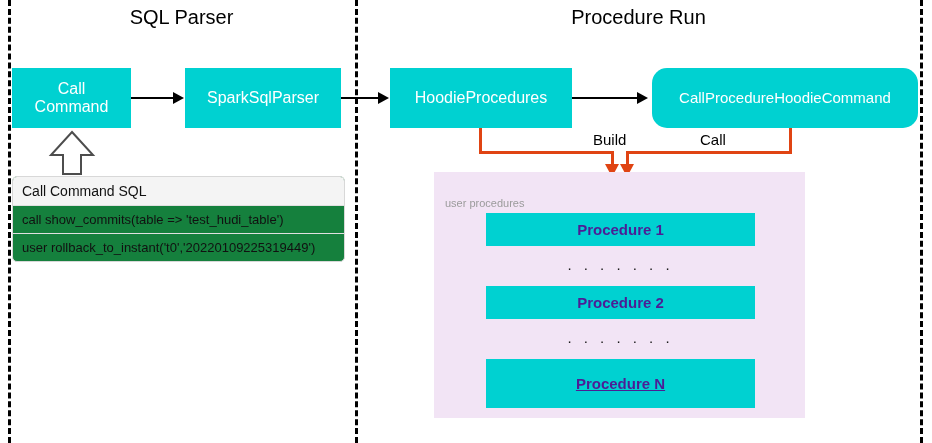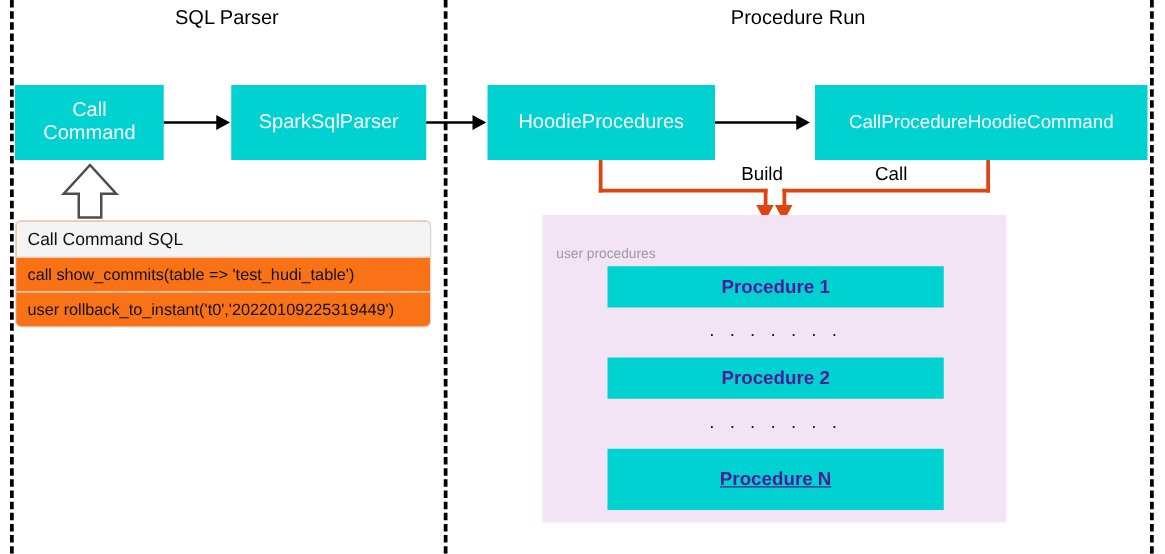--- a/index.html
+++ b/index.html
@@ -12,21 +12,21 @@
 
   
   .vdash{
     position:absolute;top:0;height:443px;width:0;
     border-left:3px dashed #000000;
   }
 
   
   .section-title{
     position:absolute;text-align:center;
-    font-size:16px;color:#000000;white-space:nowrap;
+    font-size:20px;color:#000000;white-space:nowrap;
   }
 
   
   .tealbox{
     position:absolute;background:#00d1d1;color:#ffffff;
     display:flex;align-items:center;justify-content:center;
     text-align:center;font-size:16px;line-height:1.15;
     box-sizing:border-box;
   }
   .tealbox.small{font-size:15px;}
@@ -39,21 +39,21 @@
     border-left:11px solid #000000;
   }
 
   
   .hollow-arrow{position:absolute;}
 
   
   .sqlcard{
     position:absolute;box-sizing:border-box;
     border:1px solid #d8d8d8;border-radius:5px;
-    background:#f97316;overflow:hidden;
+    background:#15803d;overflow:hidden;
   }
   .sqlcard .hdr{
     background:#f4f4f4;border-bottom:1px solid #e0e0e0;
     font-size:14px;color:#111111;padding:6px 9px;
   }
   .sqlcard .row{
     border-bottom:1px solid #e0e0e0;
     font-size:13px;color:#111111;padding:6px 9px;white-space:nowrap;
   }
   .sqlcard .row:last-child{border-bottom:none;}
@@ -120,21 +120,21 @@
     <div class="hdr">Call Command SQL</div>
     <div class="row">call show_commits(table =&gt; 'test_hudi_table')</div>
     <div class="row">user rollback_to_instant('t0','20220109225319449')</div>
   </div>
 
   <div class="tealbox" style="left:390px;top:68px;width:182px;height:60px;">HoodieProcedures</div>
 
   <div class="arrow-h" style="left:572px;top:97px;width:67px;"></div>
   <div class="arrow-head-r" style="left:637px;top:92px;"></div>
 
-  <div class="tealbox small" style="left:652px;top:68px;width:266px;height:60px;">CallProcedureHoodieCommand</div>
+  <div class="tealbox small" style="left:652px;top:68px;width:266px;height:60px;border-radius:15px;">CallProcedureHoodieCommand</div>
 
   <div class="oline" style="left:479px;top:128px;width:3px;height:26px;"></div>
   <div class="oline" style="left:479px;top:151px;width:135px;height:3px;"></div>
   <div class="oline" style="left:611px;top:151px;width:3px;height:16px;"></div>
   <div class="ohead" style="left:605px;top:164px;"></div>
   <div class="olabel" style="left:540px;top:131px;margin-left:48px;">Build</div>
 
   <div class="oline" style="left:789px;top:128px;width:3px;height:26px;"></div>
   <div class="oline" style="left:626px;top:151px;width:166px;height:3px;"></div>
   <div class="oline" style="left:626px;top:151px;width:3px;height:16px;"></div>

